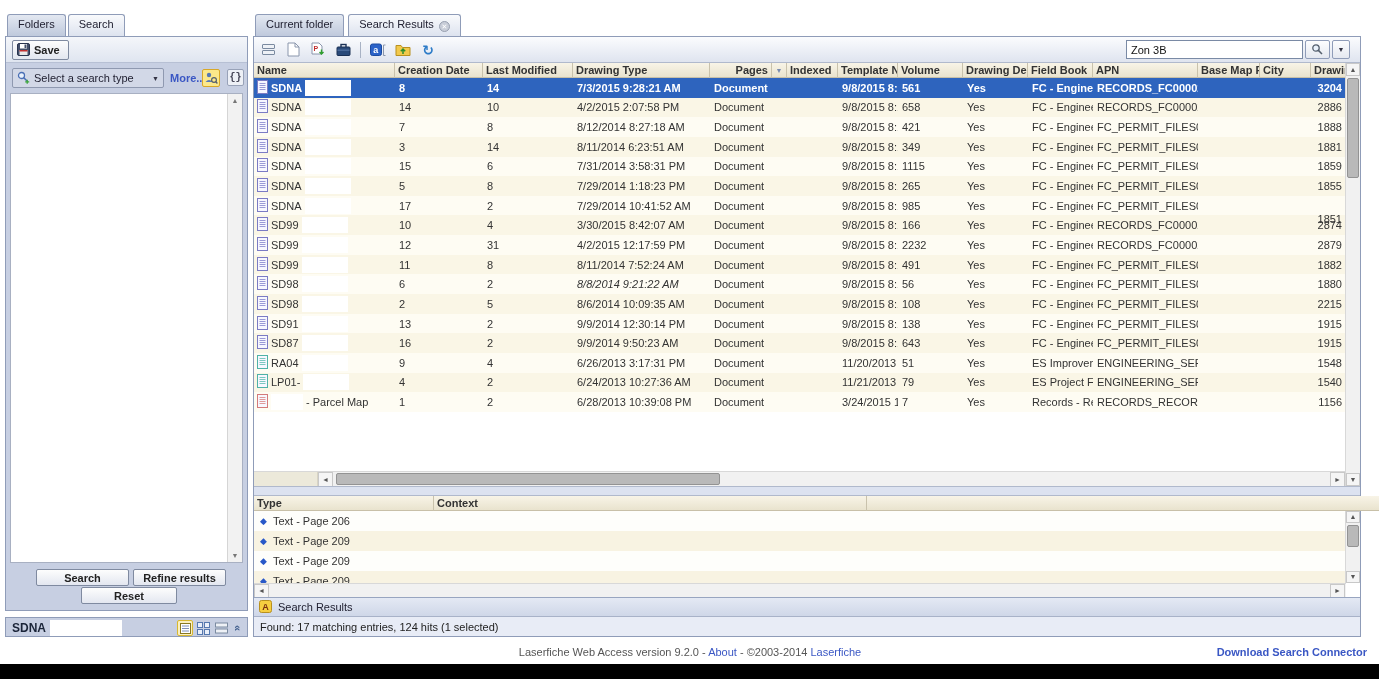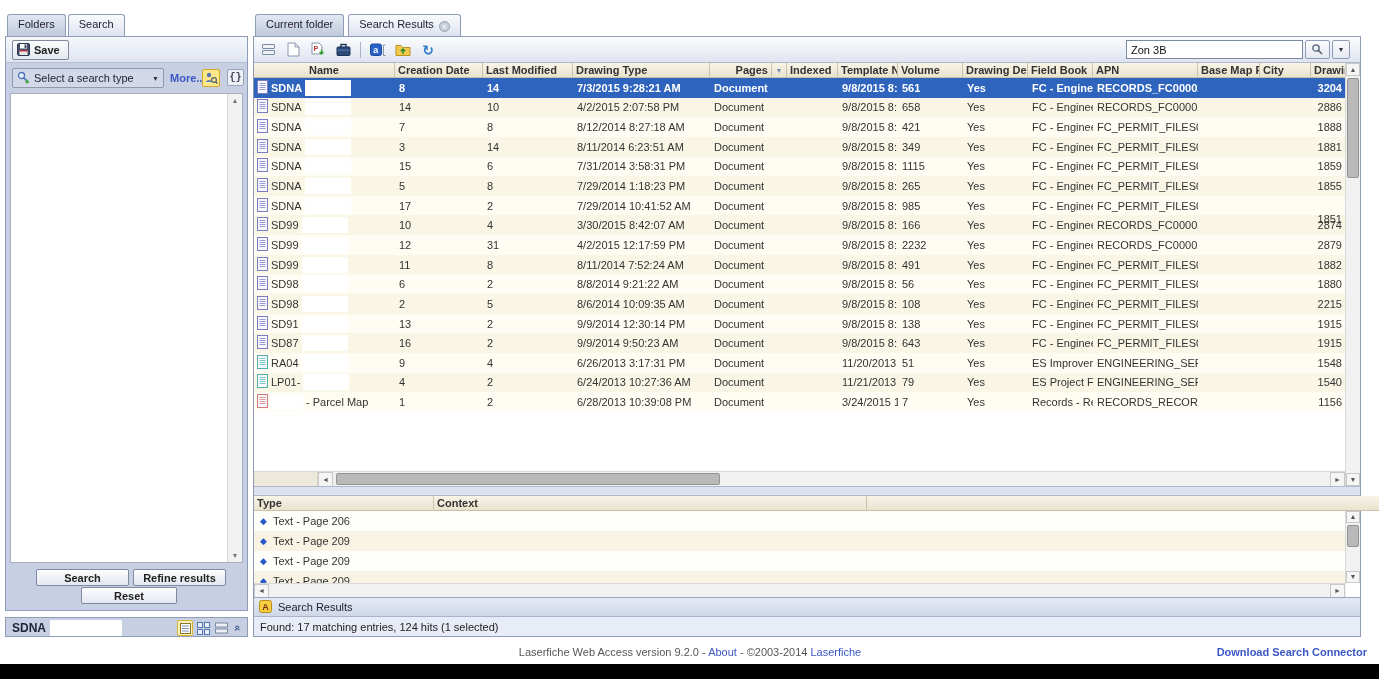--- a/index.html
+++ b/index.html
@@ -244,21 +244,21 @@
               <svg width="13" height="13" viewBox="0 0 13 13">
                 <circle cx="5" cy="5" r="3.2" fill="#EAF2FC" stroke="#55606E" stroke-width="1.3"></circle>
                 <line x1="7.4" y1="7.4" x2="11" y2="11" stroke="#55606E" stroke-width="1.5"></line>
               </svg>
             </span>
           <span class="search-dd">▼</span>
         </div>
       </div>
 
       <div class="thead" id="table-header">
-          <div class="th" style="width: 141px; text-align: center;">Name</div>
+          <div class="th" style="width: 141px;">Name</div>
           <div class="th" style="width: 88px;">Creation Date</div>
           <div class="th" style="width: 90px;">Last Modified</div>
           <div class="th" style="width: 137px;">Drawing Type</div>
           <div class="th right" style="width: 62px;">Pages</div>
           <div class="th sortc" style="width: 15px;">▼</div>
           <div class="th" style="width: 51px;">Indexed</div>
           <div class="th" style="width: 60px;">Template Na</div>
           <div class="th" style="width: 65px;">Volume</div>
           <div class="th" style="width: 65px;">Drawing Des</div>
           <div class="th" style="width: 65px;">Field Book</div>
@@ -535,21 +535,21 @@
                   <line x1="2.5" y1="3.5" x2="8.5" y2="3.5" stroke="#9A9AD6"></line>
                   <line x1="2.5" y1="5.5" x2="8.5" y2="5.5" stroke="#9A9AD6"></line>
                   <line x1="2.5" y1="7.5" x2="8.5" y2="7.5" stroke="#9A9AD6"></line>
                   <line x1="2.5" y1="9.5" x2="8.5" y2="9.5" stroke="#9A9AD6"></line>
                 </svg></span>
               <span>SD98</span>
               <span class="redact name-redact"></span>
             </div>
             <div class="cell" style="width: 88px;">6</div>
             <div class="cell" style="width: 90px;">2</div>
-            <div class="cell" style="width: 137px;">8/8/2014 9:21:22 AM</div>
+            <div class="cell" style="width: 137px; font-style: italic;">8/8/2014 9:21:22 AM</div>
             <div class="cell" style="width: 77px;">Document</div>
             <div class="cell" style="width: 51px;"></div>
             <div class="cell" style="width: 60px;">9/8/2015 8:19:</div>
             <div class="cell" style="width: 65px;">56</div>
             <div class="cell" style="width: 65px;">Yes</div>
             <div class="cell" style="width: 65px;">FC - Engineer</div>
             <div class="cell" style="width: 105px;">FC_PERMIT_FILES0000</div>
             <div class="cell" style="width: 62px;"></div>
             <div class="cell" style="width: 51px;"></div>
             <div class="cell right" style="width: 35px;">1880</div>

